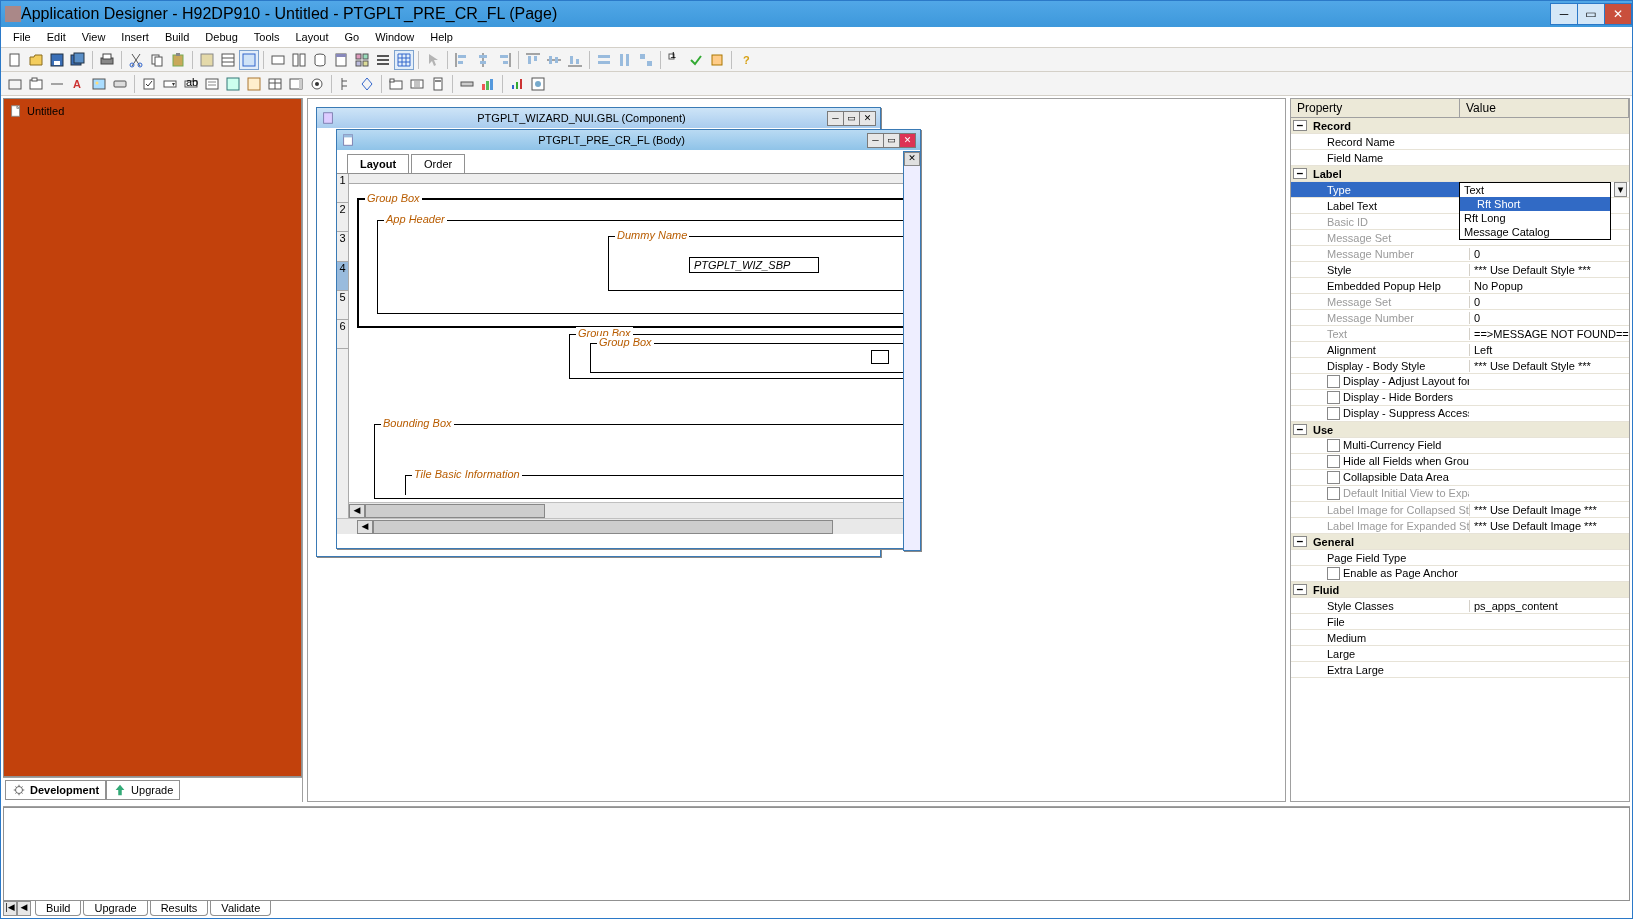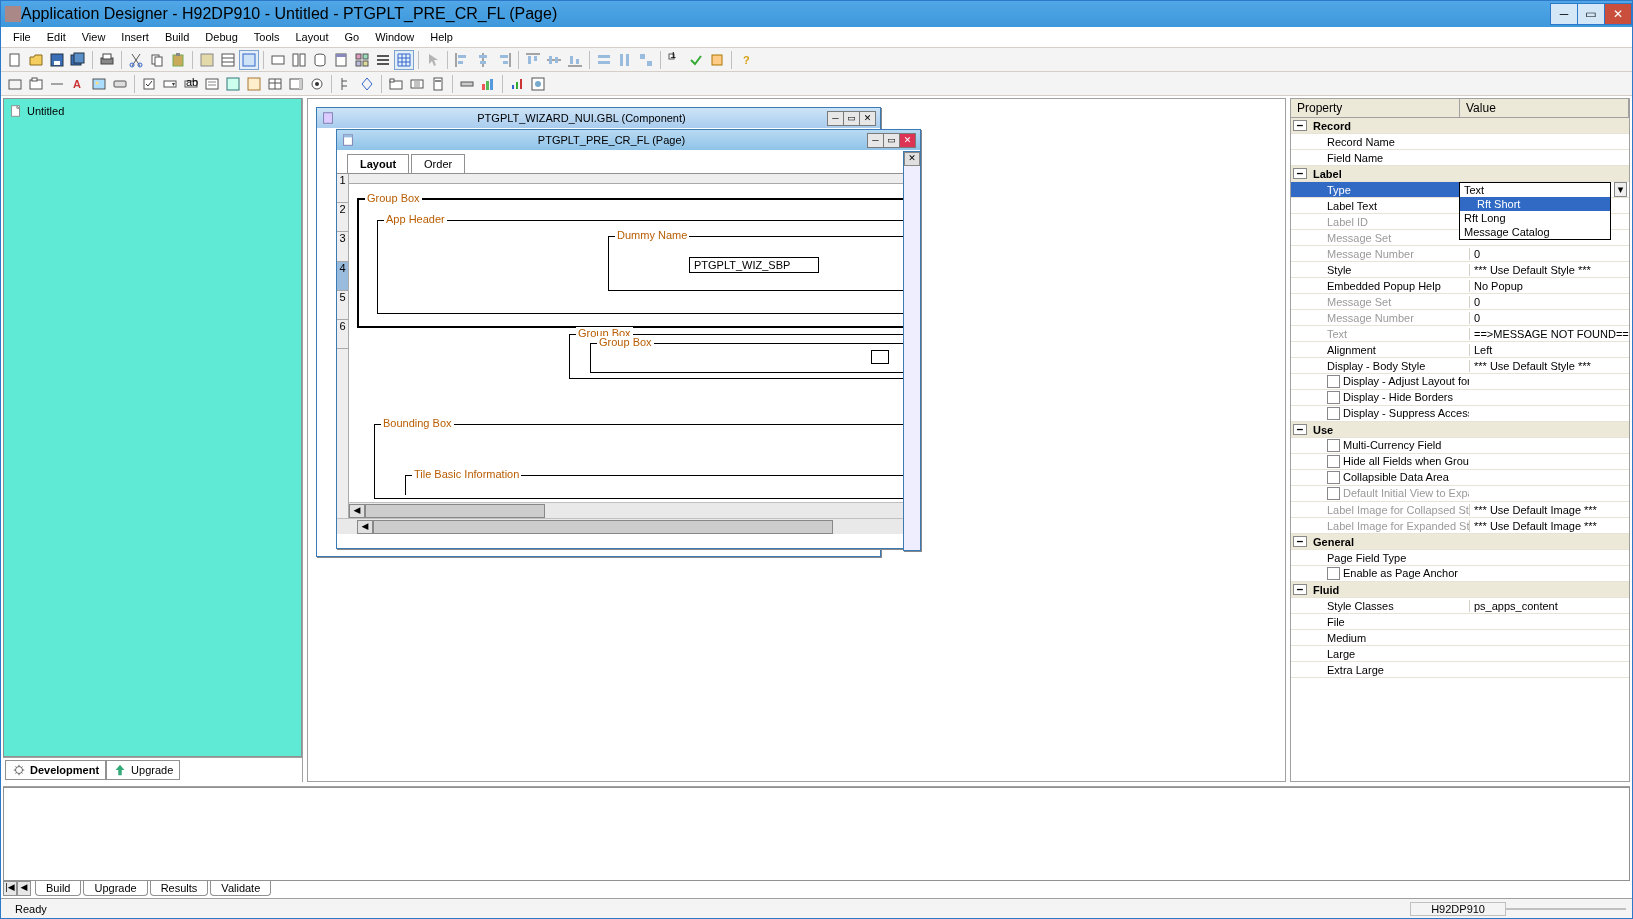--- a/index.html
+++ b/index.html
@@ -12,33 +12,33 @@
 .titlebar .winbtn { width: 28px; height: 22px; display: flex; align-items: center; justify-content: center; border: 1px solid #2b79c8; background: #d4e7f7; margin-left: -1px; cursor: pointer; font-family: Arial; font-size: 12px; }
 .titlebar .winbtn.close { background: #c94f3c; color: #fff; }
 .menubar { height: 21px; background: #fff; display: flex; align-items: center; padding: 0 4px; border-bottom: 1px solid #d4d0c8; }
 .menubar .menuitem { padding: 2px 8px; cursor: pointer; }
 .toolbar { height: 24px; background: #f4f4f4; border-bottom: 1px solid #d4d0c8; display: flex; align-items: center; padding: 0 4px; gap: 1px; }
 .toolbar .sep { width: 1px; height: 18px; background: #c0c0c0; margin: 0 3px; }
 .tbtn { width: 20px; height: 20px; display: flex; align-items: center; justify-content: center; cursor: pointer; border: 1px solid transparent; }
 .tbtn svg { width: 16px; height: 16px; }
 .main { flex: 1; display: flex; background: #fff; min-height: 0; }
 .leftpane { width: 300px; border-right: 1px solid #a0a0a0; display: flex; flex-direction: column; margin: 2px; }
-.treebox { flex: 1; border: 1px solid #919191; background: #5eead4; padding: 4px; overflow: auto; }
+.treebox { flex: 1; border: 1px solid #919191; background: #c2410c; padding: 4px; overflow: auto; }
 .treeitem { display: flex; align-items: center; gap: 4px; padding: 1px; }
 .bottomtabs { display: flex; border-top: 1px solid #a0a0a0; padding: 2px; }
 .bottomtab { padding: 2px 6px; border: 1px solid #919191; background: #fff; display: flex; align-items: center; gap: 4px; cursor: pointer; }
 .bottomtab.active { background: #fff; font-weight: bold; }
 .centerpane { flex: 1; background: #fff; position: relative; margin: 2px; border: 1px solid #a0a0a0; overflow: hidden; }
 .mdi { position: absolute; background: #fff; border: 1px solid #3a7ab5; box-shadow: 1px 1px 0 #888; }
 .mdi .mdi-title { height: 20px; background: linear-gradient(to bottom, #cde4f7, #a9ccee); display: flex; align-items: center; padding: 0 4px; font-size: 12px; }
 .mdi .mdi-title .mdi-name { flex: 1; text-align: center; }
 .mdi .mdi-btns { display: flex; gap: 0; }
 .mdi .mdi-btn { width: 17px; height: 15px; border: 1px solid #7a7a7a; background: #e7e7e7; font-size: 9px; display: flex; align-items: center; justify-content: center; cursor: pointer; margin-left: -1px; }
 .mdi .mdi-btn.close { background: #d35; color: #fff; }
-.designsurf { background-image: radial-gradient(#888 0.5px, #fff 0.5px); background-size: 4px 4px; position: relative; height: 320px; }
+.designsurf { background-image: radial-gradient(#888 0.5px, #fff 0.5px); background-size: 4px 4px; position: relative; height: 320px; font-style: italic; }
 .pagetabs { display: flex; padding: 4px 4px 0 10px; background: #fff; }
 .pagetab { padding: 3px 12px; border: 1px solid #919191; border-bottom: none; background: #fff; cursor: pointer; margin-right: 2px; }
 .pagetab.active { font-weight: bold; background: #fff; }
 .gbox { position: absolute; border: 2px solid #000; }
 .gbox-label { position: absolute; top: -8px; left: 6px; background: #fff; padding: 0 2px; color: #b85c00; font-size: 11px; }
 .ctrl-field { position: absolute; border: 1px solid #000; background: #fff; padding: 1px 4px; }
 .ruler { background: #eee; }
 .rightpane { width: 340px; border-left: 1px solid #a0a0a0; display: flex; flex-direction: column; margin: 2px; border: 1px solid #a0a0a0; }
 .propheader { display: flex; background: #ece9d8; border-bottom: 1px solid #a0a0a0; }
 .propheader div { flex: 1; padding: 2px 6px; border-right: 1px solid #a0a0a0; font-size: 12px; }
@@ -503,21 +503,21 @@
           </div>
         </div>
       </div>
 
       <div class="mdi" style="left:28px; top:30px; width:585px; height:420px;">
         <div class="mdi-title" style="background: linear-gradient(to bottom,#b9daf3,#8fc3e8);">
           <svg class="docicon" viewBox="0 0 16 16">
               <rect x="3" y="2" width="10" height="12" fill="#fff" stroke="#77a"></rect>
               <rect x="3" y="2" width="10" height="3" fill="#9bd"></rect>
             </svg>
-          <span class="mdi-name">PTGPLT_PRE_CR_FL (Page)</span>
+          <span class="mdi-name">PTGPLT_PRE_CR_FL (Body)</span>
           <div class="mdi-btns">
             <div class="mdi-btn">─</div>
             <div class="mdi-btn">▭</div>
             <div class="mdi-btn close">✕</div>
           </div>
         </div>
         <div class="pagetabs">
           <div class="pagetab active">Layout</div>
           <div class="pagetab">Order</div>
         </div>
@@ -625,21 +625,21 @@
             <span class="pname indent">Type</span>
             <span class="pval">Text<span style="float:right;border:1px solid #888;width:13px;text-align:center;background:#eee;margin-right:2px">▾</span></span>
           </div>
           <div class="proprow">
             <span style="width:18px"></span>
             <span class="pname indent">Label Text</span>
             <span class="pval"></span>
           </div>
           <div class="proprow disabled">
             <span style="width:18px"></span>
-            <span class="pname indent">Label ID</span>
+            <span class="pname indent">Basic ID</span>
             <span class="pval"></span>
           </div>
           <div class="proprow disabled">
             <span style="width:18px"></span>
             <span class="pname indent">Message Set</span>
             <span class="pval"></span>
           </div>
           <div class="proprow disabled">
             <span style="width:18px"></span>
             <span class="pname indent">Message Number</span>
@@ -795,19 +795,13 @@
       </div>
       <div class="bp-tabs">
         <div class="bp-tab">Build</div>
         <div class="bp-tab">Upgrade</div>
         <div class="bp-tab">Results</div>
         <div class="bp-tab active">Validate</div>
       </div>
     </div>
   </div>
 
-  <div class="statusbar">
-    <span class="statuscell">Ready</span>
-    <span class="spacer"></span>
-    <span class="statusbox">H92DP910</span>
-    <span class="statusbox" style="width:120px"></span>
-  </div>
 </div>
 
 </body></html>

